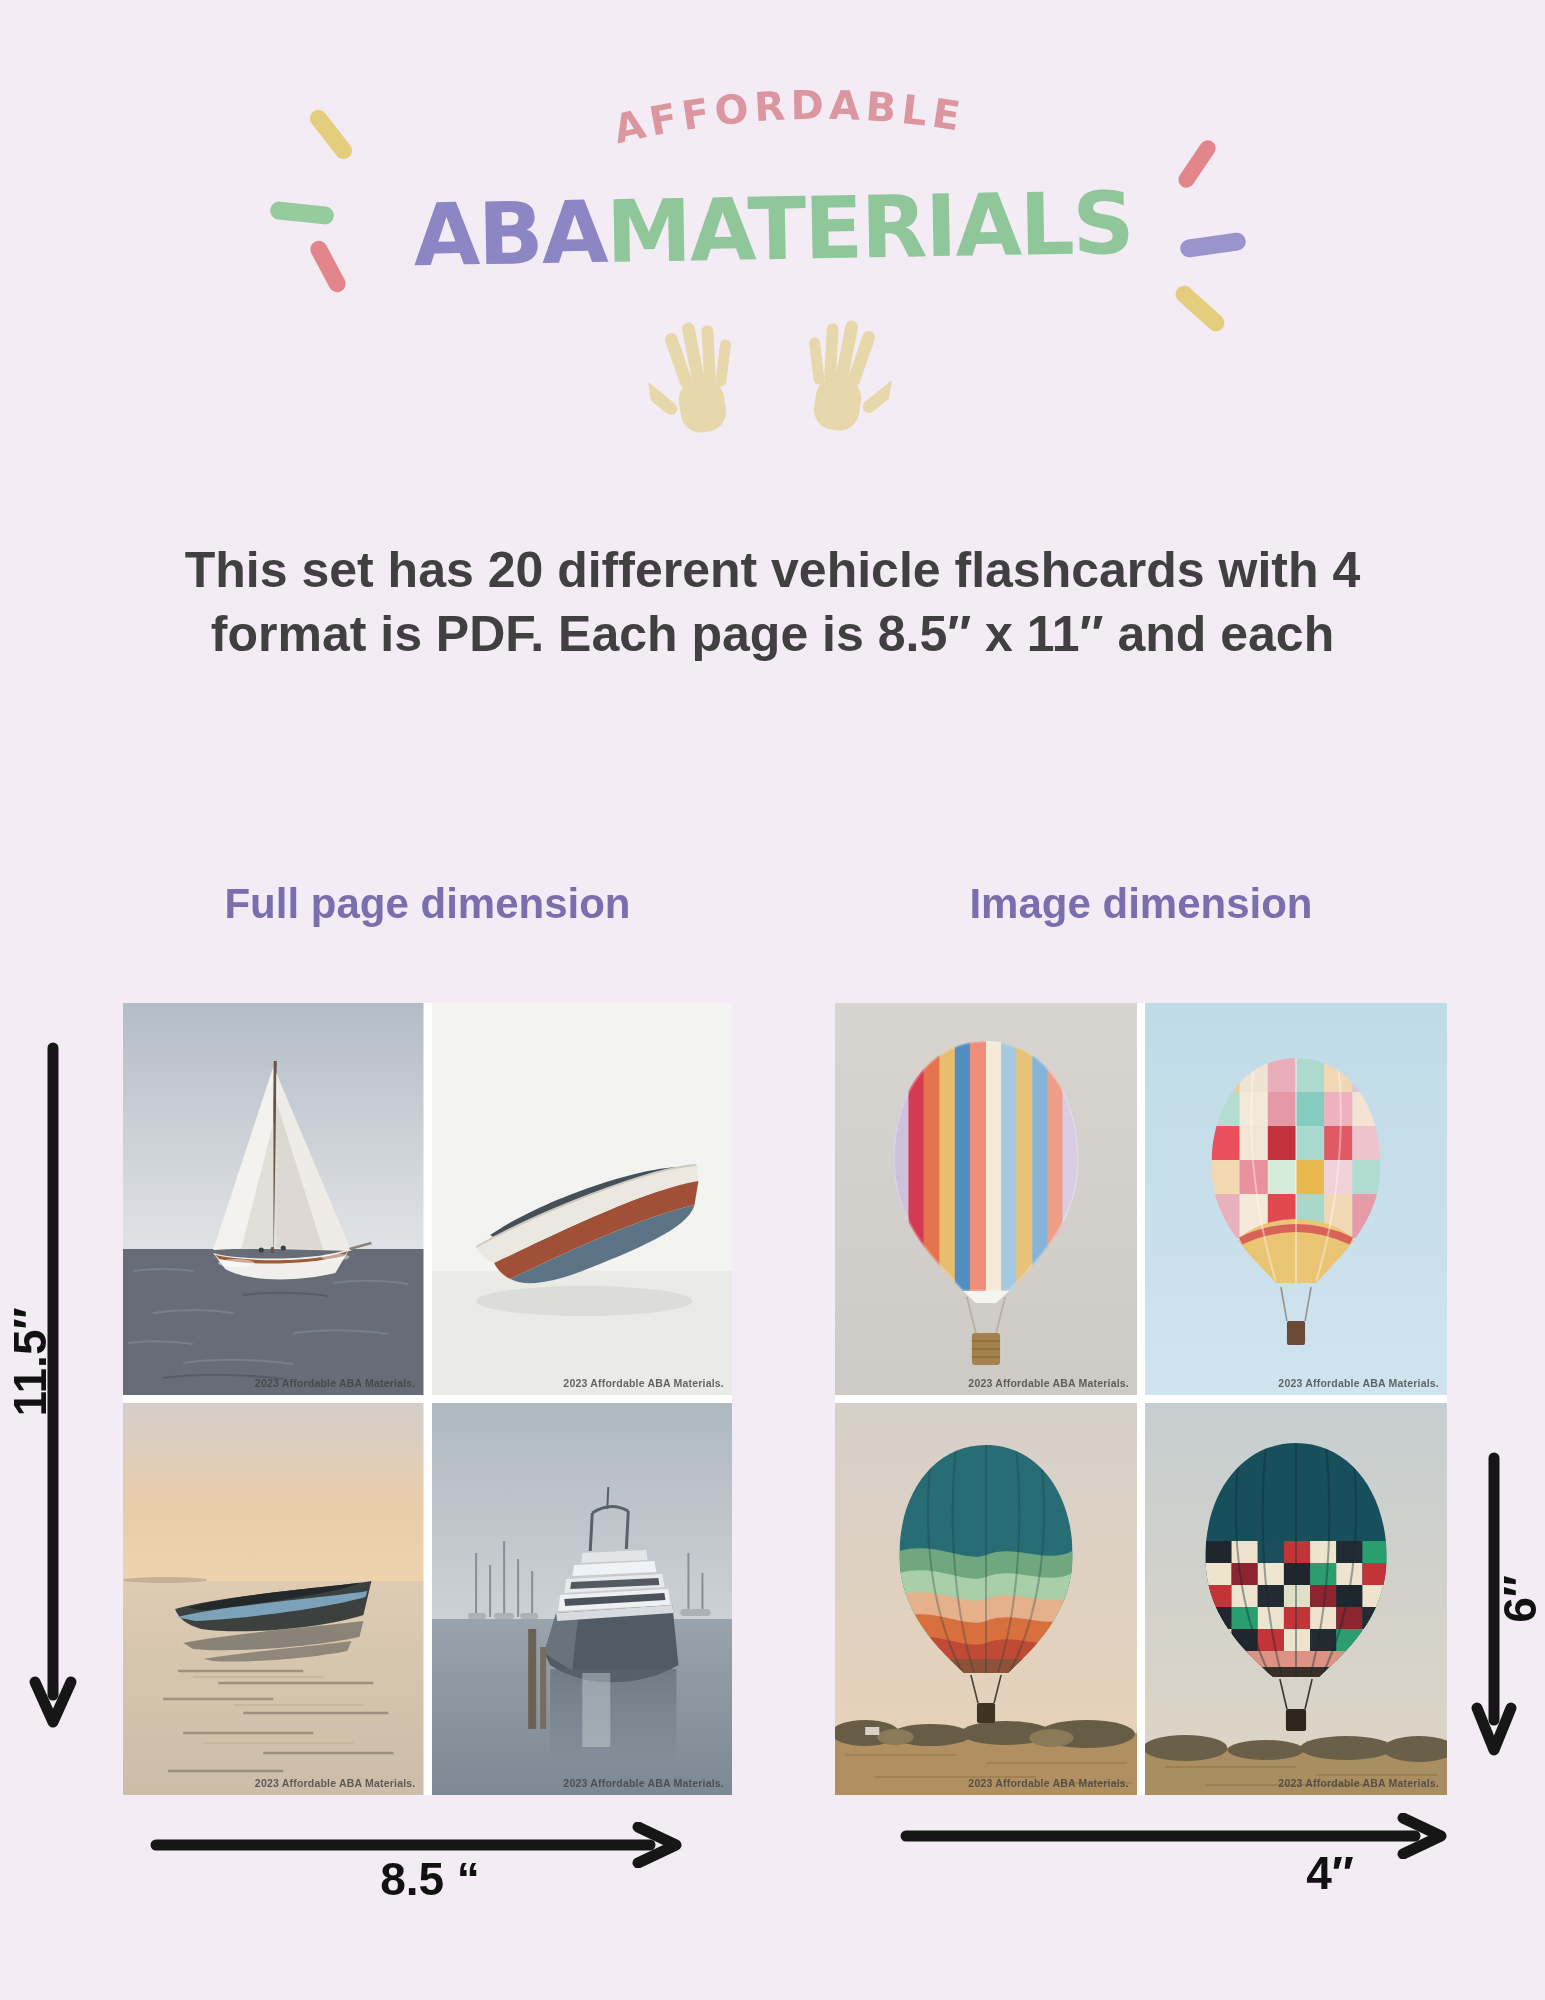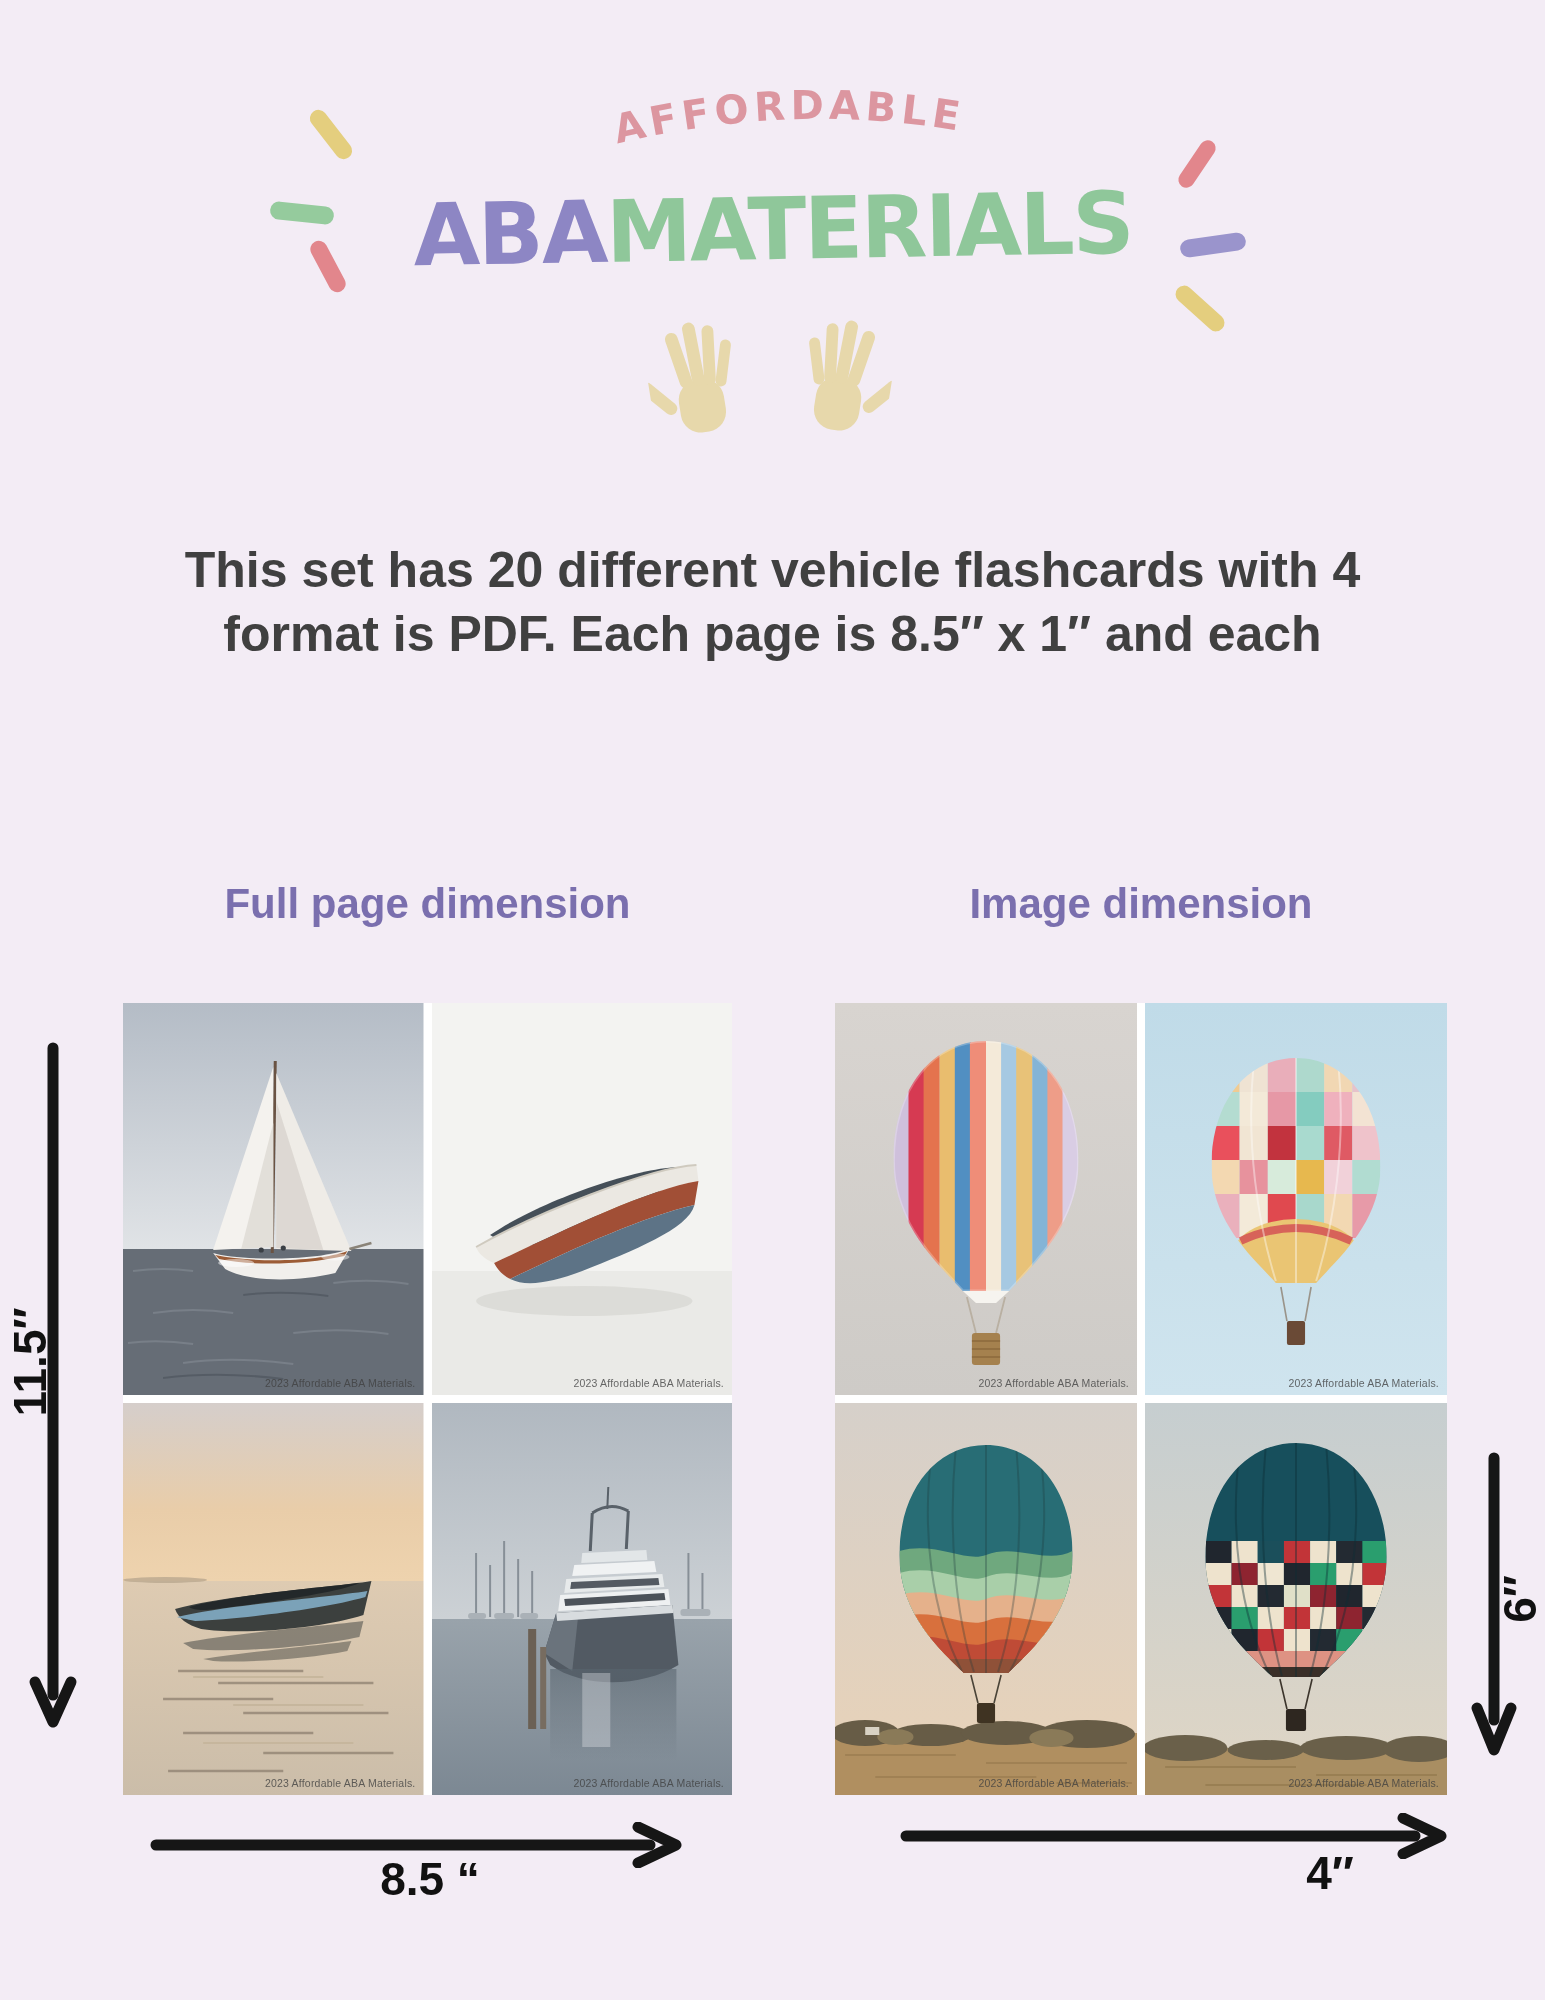--- a/index.html
+++ b/index.html
@@ -44,21 +44,21 @@
   }
   .sec-head.left{left:123px;width:609px;}
   .sec-head.right{left:835px;width:612px;}
   
   .grid{
     position:absolute;display:grid;background:#ffffff;
     grid-template-rows:392px 392px;grid-template-columns:1fr 1fr;gap:8px;
   }
   .grid.gleft{left:123px;top:1003px;width:609px;height:792px;}
   .grid.gright{left:835px;top:1003px;width:612px;height:792px;}
-  .card{position:relative;overflow:hidden;}
+  .card{position:relative;overflow:hidden;font-weight:bold;}
   .card svg{display:block;width:100%;height:100%;}
   .wm{
     position:absolute;right:8px;bottom:6px;
     font-size:10.5px;color:#3f3f3f;opacity:.78;letter-spacing:.2px;white-space:nowrap;
   }
   
   .arrow{position:absolute;}
   .arrow path{stroke:#161616;stroke-width:11;fill:none;stroke-linecap:round;stroke-linejoin:round;}
   .dim{
     position:absolute;color:#111;font-weight:bold;font-size:46px;
@@ -101,21 +101,21 @@
   </svg>
   <svg class="hand hand-l" viewBox="0 0 110 152">
       <use href="#handShape"></use>
     </svg>
   <svg class="hand hand-r" viewBox="0 0 110 152">
       <use href="#handShape"></use>
     </svg>
 
   <div class="intro">
     <div>This set has 20 different vehicle flashcards with 4</div>
-    <div>format is PDF. Each page is 8.5″ x 1″ and each</div>
+    <div>format is PDF. Each page is 8.5″ x 11″ and each</div>
   </div>
 
   <div class="sec-head left">Full page dimension</div>
   <div class="sec-head right">Image dimension</div>
 
   <div class="grid gleft">
 
     <div class="card">
       <svg viewBox="0 0 300 392" preserveAspectRatio="none">
         <defs>

